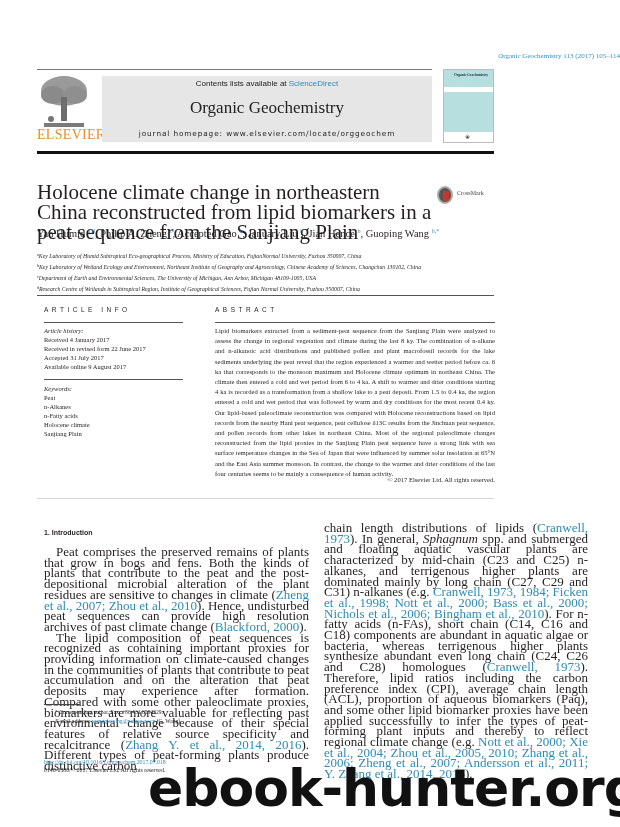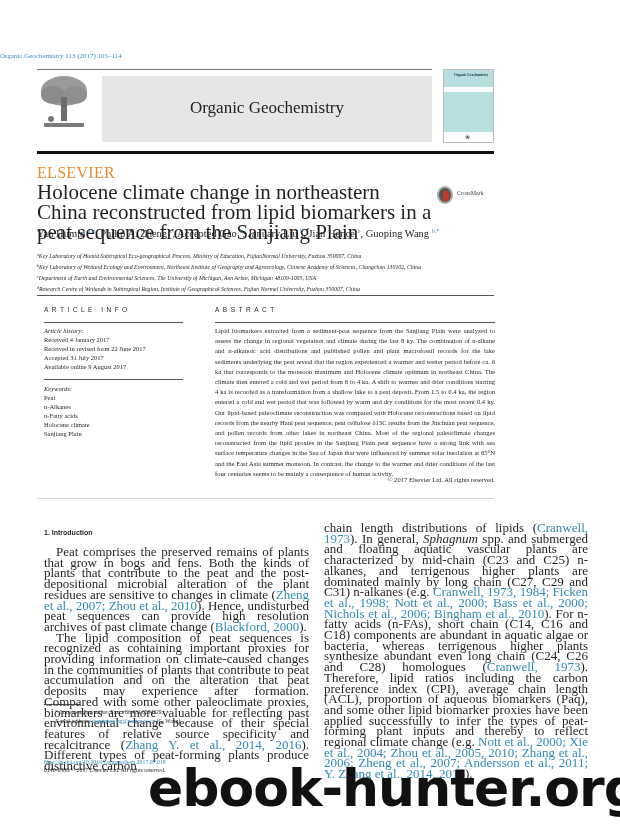--- a/index.html
+++ b/index.html
@@ -1,24 +1,24 @@
 <!DOCTYPE html>
 <html><head>
 <meta charset="utf-8">
 <style>
   * { box-sizing: border-box; margin: 0; padding: 0; }
   html, body { width: 620px; height: 827px; background: #ffffff; overflow: hidden; }
   body { position: relative; font-family: "Liberation Serif", serif; color: #231f20; }
   .abs { position: absolute; }
   .link { color: #2e8bb5; }
-  .citation { color: #3a8fc4; text-align: left; font-size: 7px; width: 620px; left: 0; top: 52px; }
+  .citation { color: #3a8fc4; text-align: right; font-size: 7px; width: 620px; left: 0; top: 52px; }
   .topline { left: 37px; top: 69px; width: 395px; height: 1px; background: #777; }
   .logo-box { left: 37px; top: 75px; width: 55px; height: 68px; }
   .tree { position: absolute; left: 2px; top: 0; width: 50px; height: 52px; }
-  .elsevier-word { position: absolute; left: 0; top: 52px; width: 55px; text-align: left; font-size: 16px; color: #e98e2f; letter-spacing: 0.3px; margin-top: 37px; }
+  .elsevier-word { position: absolute; left: 0; top: 52px; width: 55px; text-align: left; font-size: 14px; color: #e98e2f; letter-spacing: 0.3px; }
   .banner { left: 102px; top: 76px; width: 330px; height: 66px; background: #e6e6e6; }
   .contents { position: absolute; top: 3px; width: 100%; text-align: center; font-family: "Liberation Sans", sans-serif; font-size: 8px; color: #222; }
   .jname { position: absolute; top: 22px; width: 100%; text-align: center; font-size: 17px; color: #222; }
   .homepage { position: absolute; top: 53px; width: 100%; text-align: center; font-family: "DejaVu Sans", sans-serif; font-size: 7.3px; letter-spacing: 0.9px; color: #222; }
   .cover { left: 443px; top: 69px; width: 51px; height: 74px; border: 1px solid #bcbcbc; background: #fff; }
   .cover .c-top { position: absolute; left: 0; top: 0; width: 100%; height: 17px; background: #b7dfe0; }
   .cover .c-title { position: absolute; left: 10px; top: 3px; font-size: 3.5px; font-weight: bold; line-height: 4px; color: #234; }
   .cover .c-mid { position: absolute; left: 0; top: 22px; width: 100%; height: 40px; background: #b7dfe0; }
   .cover .c-logo { position: absolute; left: 21px; top: 63px; font-size: 6px; color: #555; }
   .thickline { left: 37px; top: 151px; width: 457px; height: 3px; background: #111; }
@@ -69,21 +69,23 @@
     <ellipse cx="14" cy="20" rx="12" ry="9" fill="#8a8a8a"></ellipse>
     <ellipse cx="36" cy="20" rx="12" ry="9" fill="#8f8f8f"></ellipse>
     <rect x="22" y="22" width="6" height="24" fill="#6d6d6d"></rect>
     <path d="M5 48 L45 48 L45 52 L5 52 Z" fill="#7a7a7a"></path>
     <circle cx="12" cy="44" r="3" fill="#777"></circle>
   </svg>
   <div class="elsevier-word">ELSEVIER</div>
 </div>
 
 <div class="abs banner">
+  <div class="contents"><span>Contents lists available at </span><span class="link">ScienceDirect</span></div>
   <div class="jname">Organic Geochemistry</div>
+  <div class="homepage"><span>journal homepage: </span><span>www.elsevier.com/locate/orggeochem</span></div>
 </div>
 
 <div class="abs cover">
   <div class="c-top"></div>
   <div class="c-title">Organic Geochemistry</div>
   <div class="c-mid"></div>
   <div class="c-logo">❀</div>
 </div>
 
 <div class="abs thickline"></div>

